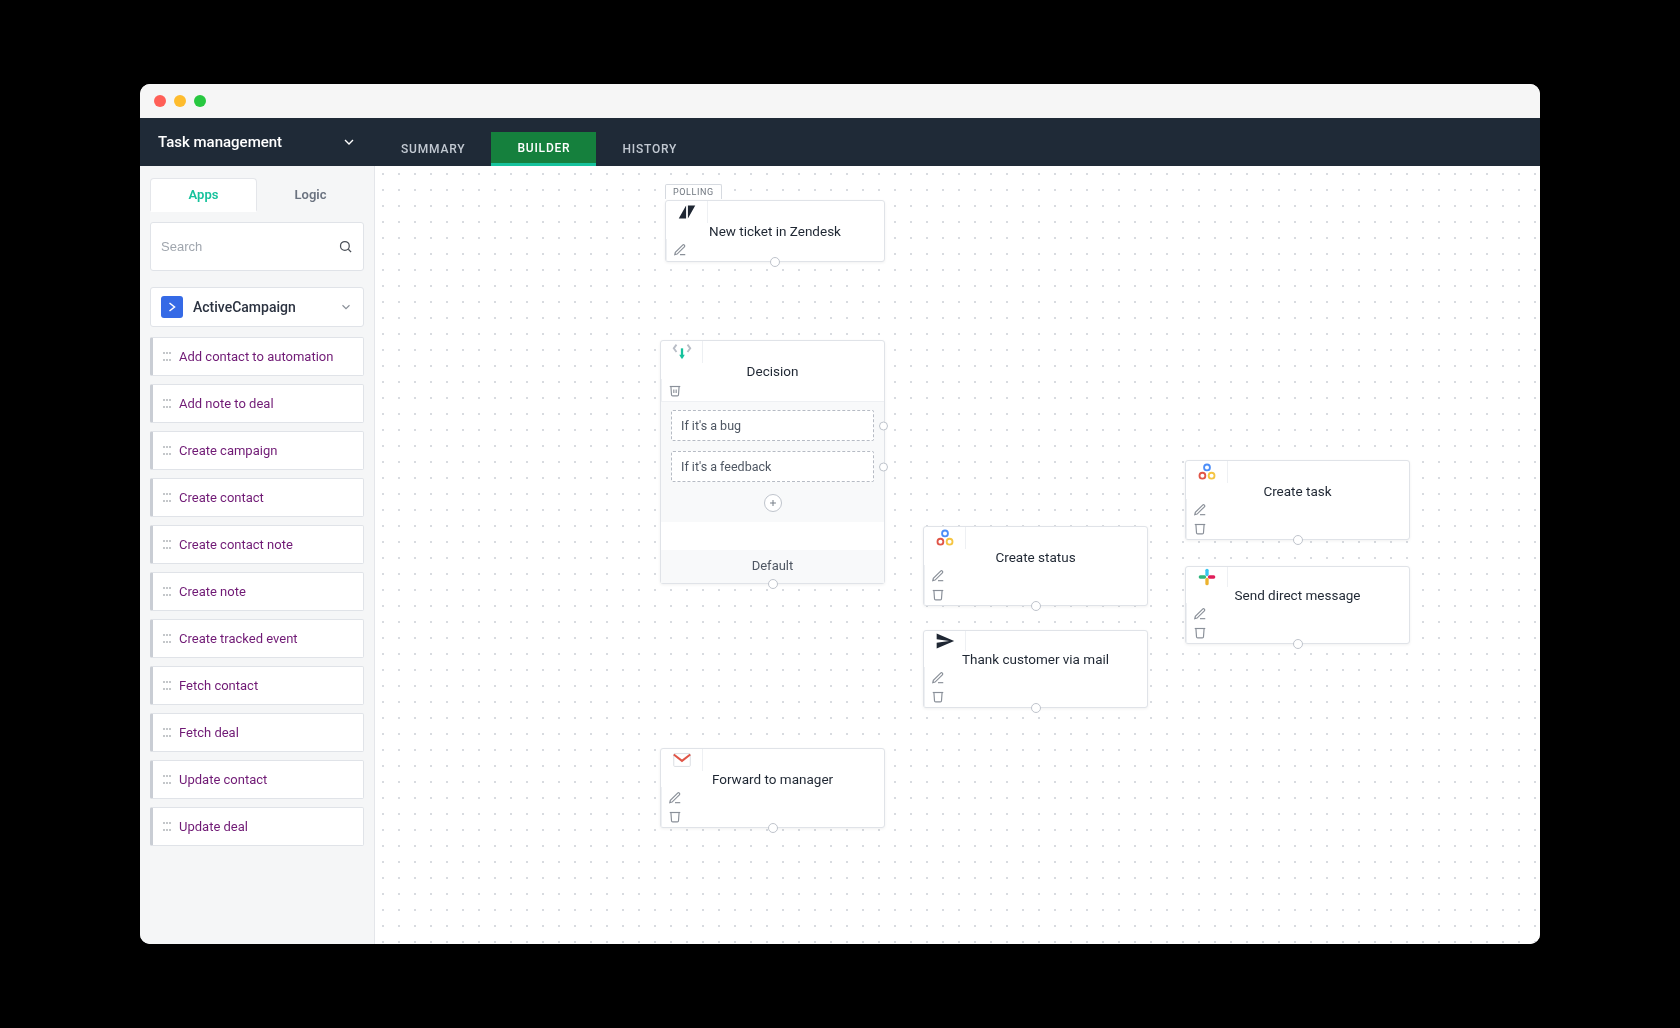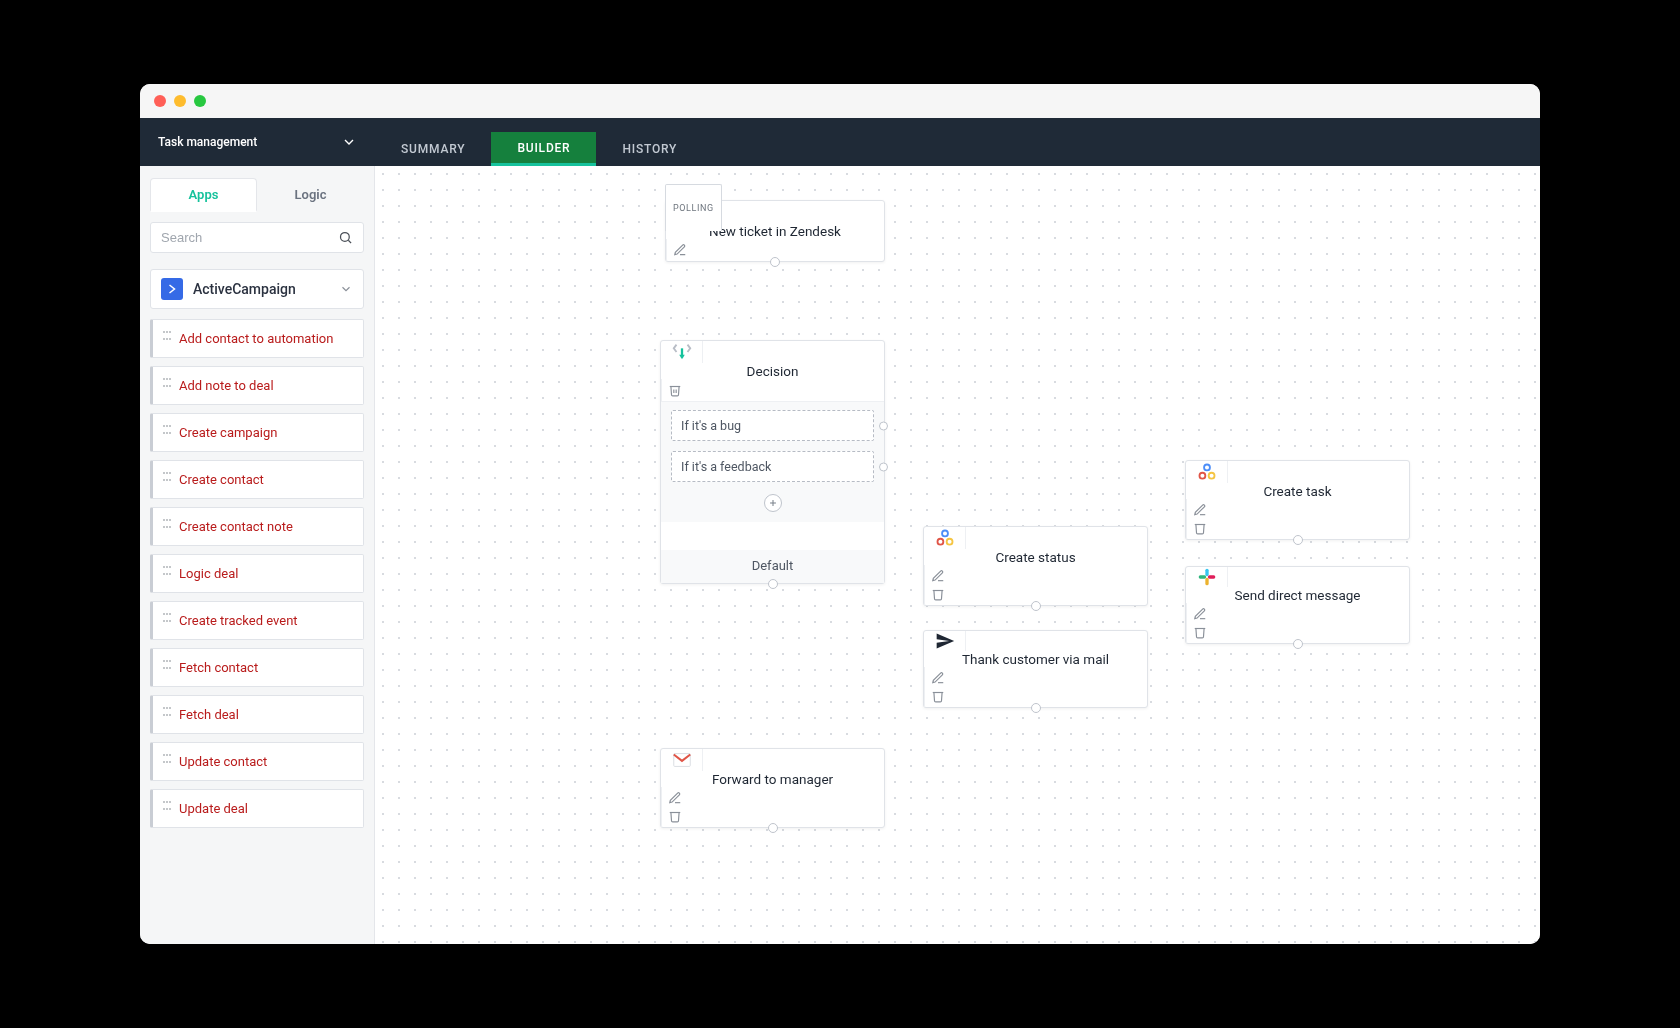--- a/index.html
+++ b/index.html
@@ -41,21 +41,21 @@
   display: flex;
   align-items: stretch;
   color: #fff;
 }
 .title-area {
   width: 235px;
   display: flex;
   align-items: center;
   justify-content: space-between;
   padding: 0 18px;
-  font-size: 12px;
+  font-size: 15px;
   font-weight: 500;
 }
 .title-chevron { width: 16px; height: 16px; }
 .tabs { display: flex; }
 .tab {
   padding: 0 26px;
   display: flex;
   align-items: center;
   font-size: 12px;
   letter-spacing: 0.8px;
@@ -104,21 +104,21 @@
   border: 1px solid #e4e6ea;
   border-radius: 4px 4px 0 0;
   border-bottom: 2px solid #fff;
 }
 .search-box {
   display: flex;
   align-items: center;
   background: #fff;
   border: 1px solid #e0e3e8;
   border-radius: 3px;
-  padding: 7px 10px;
+  padding: 16px 10px;
   margin-bottom: 16px;
 }
 .search-box input {
   flex: 1;
   border: none;
   outline: none;
   font-size: 13px;
   color: #333;
   background: transparent;
 }
@@ -149,23 +149,23 @@
 .expand-icon { width: 14px; height: 14px; color: #8a9099; }
 
 .action-list { display: flex; flex-direction: column; gap: 8px; }
 .action-item {
   background: #fff;
   border: 1px solid #e0e3e8;
   border-left: 3px solid #c9cdd4;
   border-radius: 2px;
   padding: 11px 10px;
   font-size: 13px;
-  color: #b91c1c;
-  display: flex;
-  align-items: flex-start;
+  color: #701a75;
+  display: flex;
+  align-items: flex-end;
   gap: 8px;
   cursor: grab;
 }
 .grip { width: 8px; height: 12px; display: flex; flex-wrap: wrap; gap: 1px; opacity: 0.4; }
 .grip span { width: 2px; height: 2px; background: #6d747d; }
 
 .canvas {
   flex: 1;
   position: relative;
   background: #fff;
@@ -219,21 +219,21 @@
 .badge-polling {
   position: absolute;
   top: -17px;
   left: -1px;
   background: #fff;
   border: 1px solid #d6dae0;
   border-bottom: none;
   font-size: 9px;
   letter-spacing: 0.6px;
   color: #6e757e;
-  padding: 18px 7px;
+  padding: 2px 7px;
   border-radius: 2px 2px 0 0;
 }
 .accent { width: 4px; align-self: stretch; border-radius: 2px 0 0 2px; }
 .acc-teal { background: #16c29c; }
 .acc-yellow { background: #f5c542; }
 .acc-red { background: #e05547; }
 .acc-gray { background: #cdd1d7; }
 
 .port {
   position: absolute;
@@ -404,21 +404,21 @@
           </div>
         <div class="action-item">
             <span class="grip">
               <span></span>
               <span></span>
               <span></span>
               <span></span>
               <span></span>
               <span></span>
             </span>
-            <span>Logic deal</span>
+            <span>Create note</span>
           </div>
         <div class="action-item">
             <span class="grip">
               <span></span>
               <span></span>
               <span></span>
               <span></span>
               <span></span>
               <span></span>
             </span>

